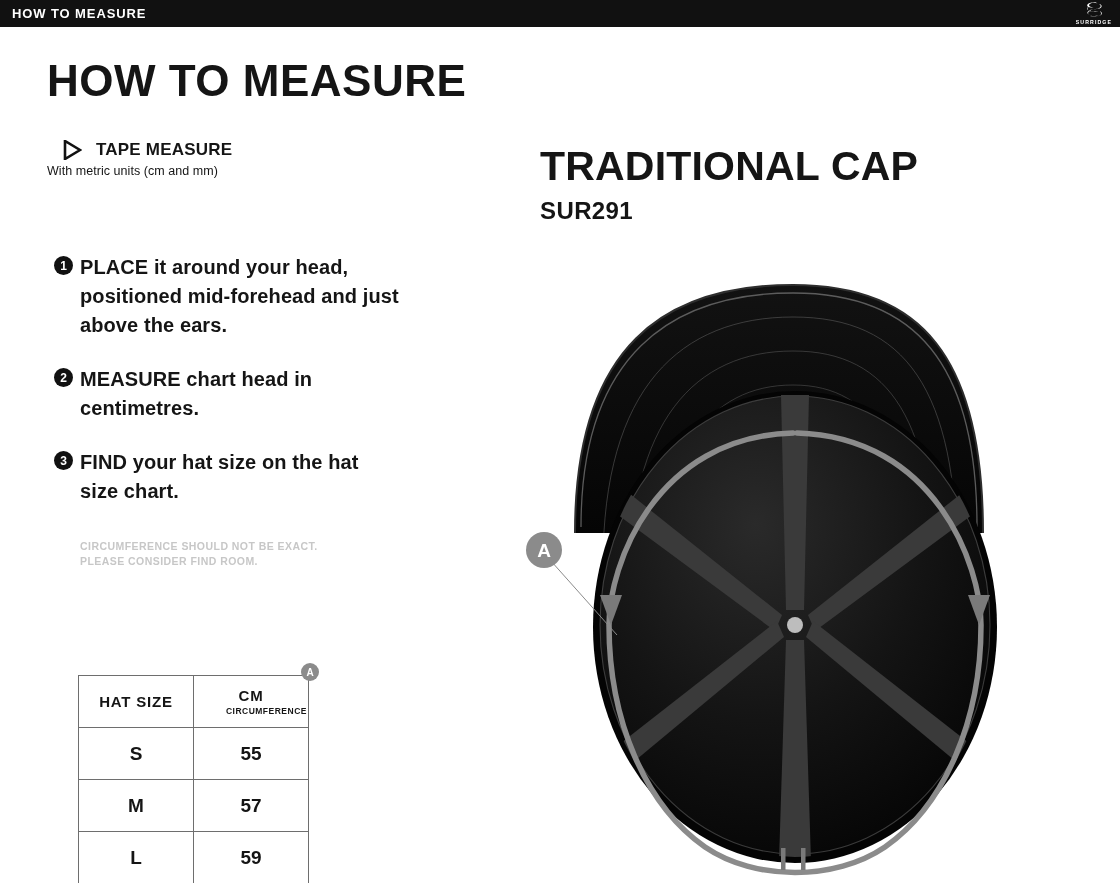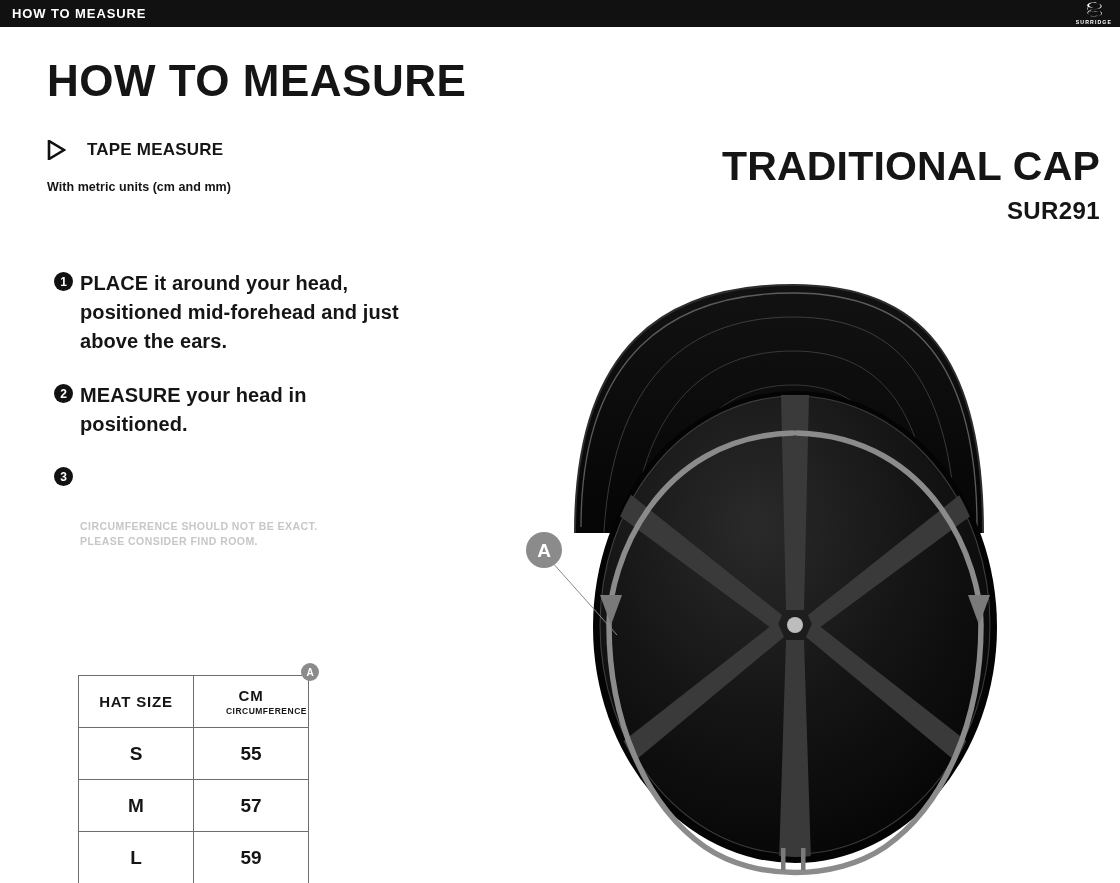--- a/index.html
+++ b/index.html
@@ -68,32 +68,33 @@
     font-size: 26px;
     font-weight: bold;
     letter-spacing: 0.3px;
     margin: 46px 0 0 0;
   }
 
   .need-row {
     margin-top: 36px;
     display: flex;
     align-items: center;
-    gap: 21px;
+    gap: 14px;
+    margin-left: 16px;
   }
   .tri-icon { display:block; }
   .need-label {
     font-size: 17px;
     font-weight: bold;
     letter-spacing: 0.2px;
   }
   .need-sub {
-    margin-top: 20px;
+    margin-top: 4px;
     font-size: 12.5px;
-    font-weight: bold;
+    font-weight: normal;
     letter-spacing: 0.05px;
   }
 
   
   .steps {
     margin-top: 75px;
     margin-left: 7px;
   }
   .step {
     display: flex;
@@ -165,21 +166,21 @@
     align-items: center;
     justify-content: center;
     letter-spacing: 0;
   }
 
   
   .right {
     position: absolute;
     left: 540px; top: 145px;
     width: 560px;
-    text-align: right;
+    text-align: left;
   }
   .prod-title {
     font-size: 41px;
     font-weight: bold;
     letter-spacing: 0.2px;
     margin: 0;
     line-height: 1.05;
   }
   .prod-code {
     font-size: 24px;
@@ -223,24 +224,25 @@
   </div>
   <div class="need-sub">With metric units (cm and mm)</div>
 
   <div class="steps">
     <div class="step">
       <div class="step-num">1</div>
       <div class="step-text">PLACE it around your head, positioned mid-forehead and just above the ears.</div>
     </div>
     <div class="step">
       <div class="step-num">2</div>
-      <div class="step-text">MEASURE your head in positioned.</div>
+      <div class="step-text">MEASURE chart head in centimetres.</div>
     </div>
     <div class="step">
       <div class="step-num">3</div>
+      <div class="step-text">FIND your hat size on the hat size chart.</div>
     </div>
   </div>
 
   <div class="note">
     <div>CIRCUMFERENCE SHOULD NOT BE EXACT.</div>
     <div>PLEASE CONSIDER FIND ROOM.</div>
   </div>
 </div>
 
 <table class="size-table">

